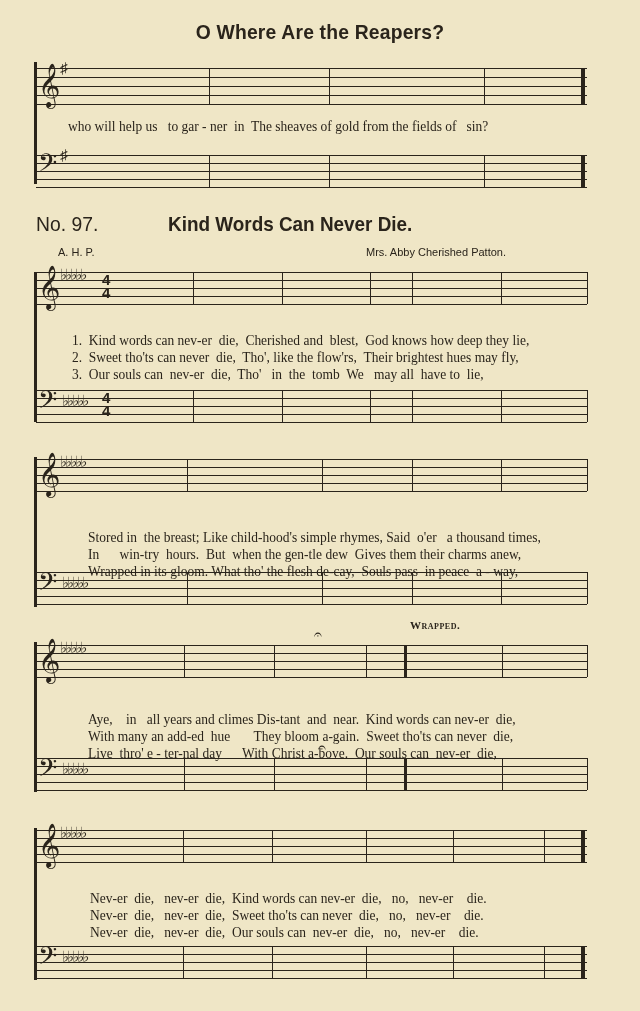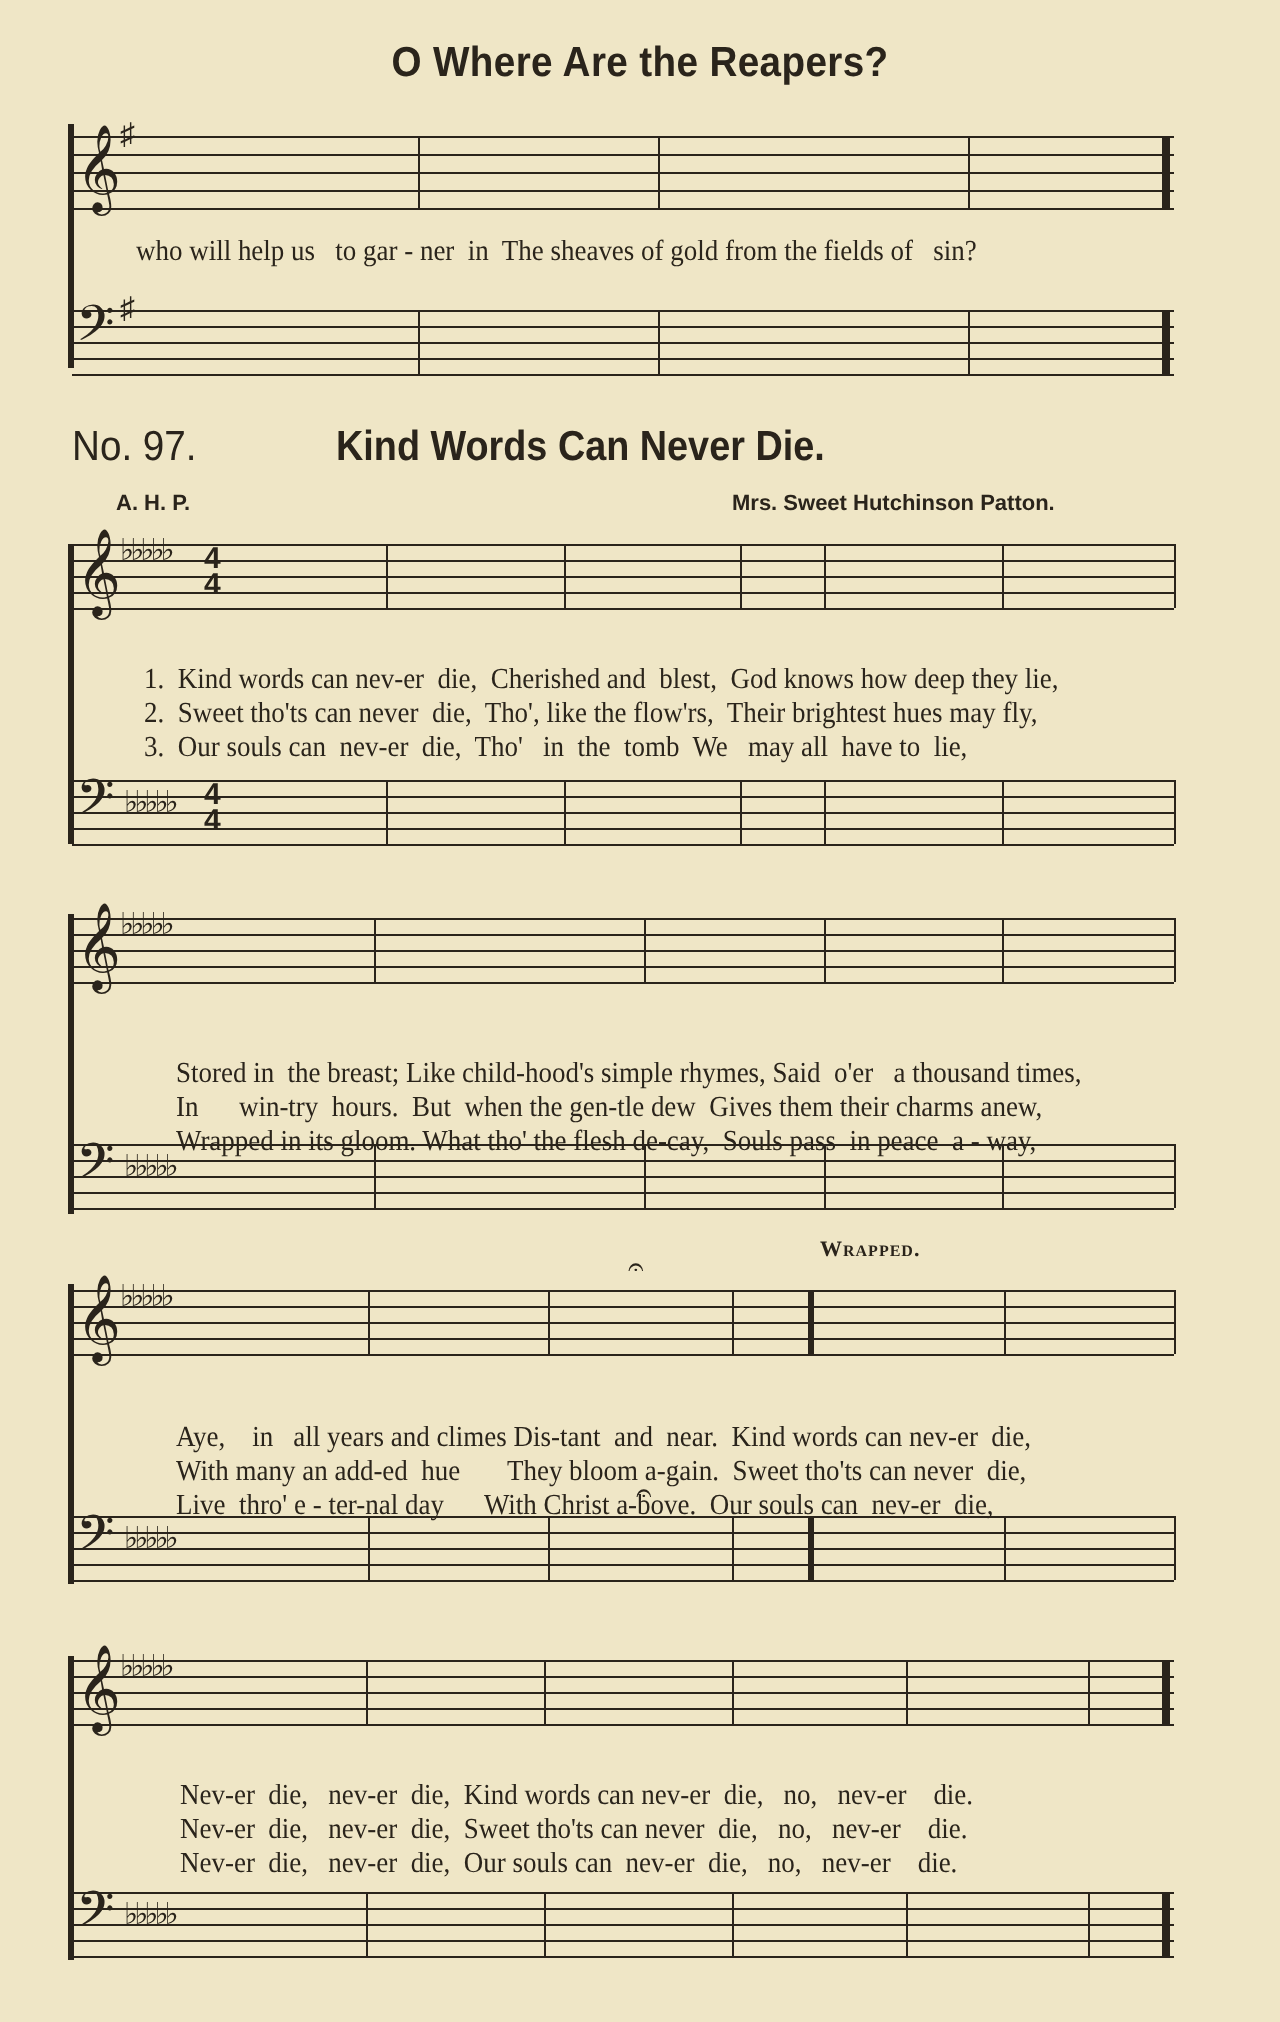--- a/index.html
+++ b/index.html
@@ -20,21 +20,21 @@
     font-family: "Liberation Sans", "DejaVu Sans", sans-serif;
     font-size: 21px; transform: scaleX(0.92); transform-origin: left;
   }
   .hymn-title {
     left: 168px; top: 212px;
     font-family: "Liberation Sans", "DejaVu Sans", sans-serif;
     font-weight: bold; font-size: 21px; transform: scaleX(0.9); transform-origin: left;
   }
   .credit {
     top: 246px; font-family: "Liberation Sans", "DejaVu Sans", sans-serif;
-    font-weight: bold; font-size: 11px;
+    font-weight: normal; font-size: 11px;
   }
   .credit.left { left: 58px; }
   .credit.right { left: 366px; }
   .refrain {
     left: 410px; top: 619px; font-size: 11px; font-weight: bold; letter-spacing: 0.5px;
     font-variant: small-caps;
   }
 
   
   .staff { position: absolute; left: 36px; width: 551px; }
@@ -79,21 +79,21 @@
   <div class="key" style="top:-8px;left:24px;">♯</div>
   <div class="bar" style="left:173px"></div>
     <div class="bar" style="left:293px"></div>
     <div class="bar" style="left:448px"></div>
     <div class="bar end" style="left:545px"></div>
 </div>
 
 <div class="abs hymn-no">No. 97.</div>
 <div class="abs hymn-title">Kind Words Can Never Die.</div>
 <div class="abs credit left">A. H. P.</div>
-<div class="abs credit right">Mrs. Sweet Hutchinson Patton.</div>
+<div class="abs credit right">Mrs. Abby Cherished Patton.</div>
 
 <div class="system-brace" style="top:272px;height:150px;"></div>
 <div class="staff" style="top:272px;height:32px;">
   <div class="line" style="top:0"></div>
     <div class="line" style="top:8px"></div>
     <div class="line" style="top:16px"></div>
     <div class="line" style="top:24px"></div>
     <div class="line" style="top:32px"></div>
   <div class="clef" style="top:-4px;">𝄞</div>
   <div class="key" style="top:-6px;">♭♭♭♭♭</div>

